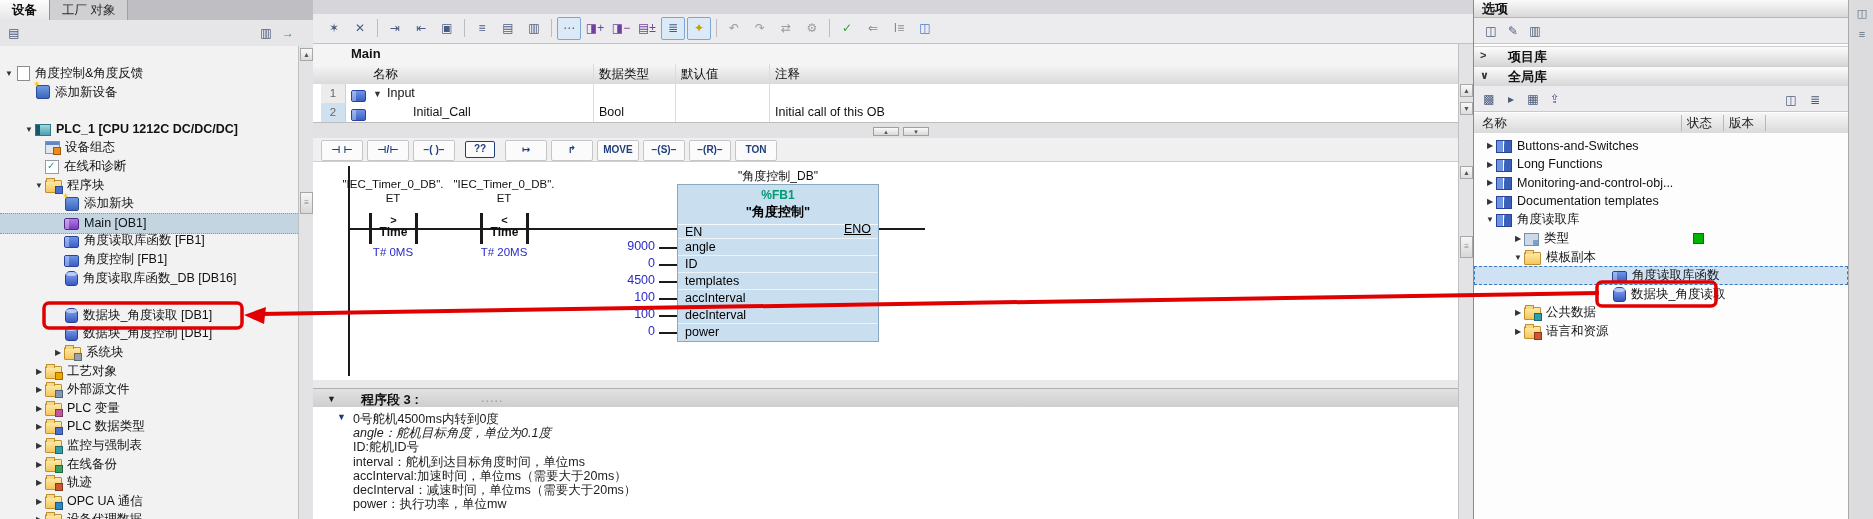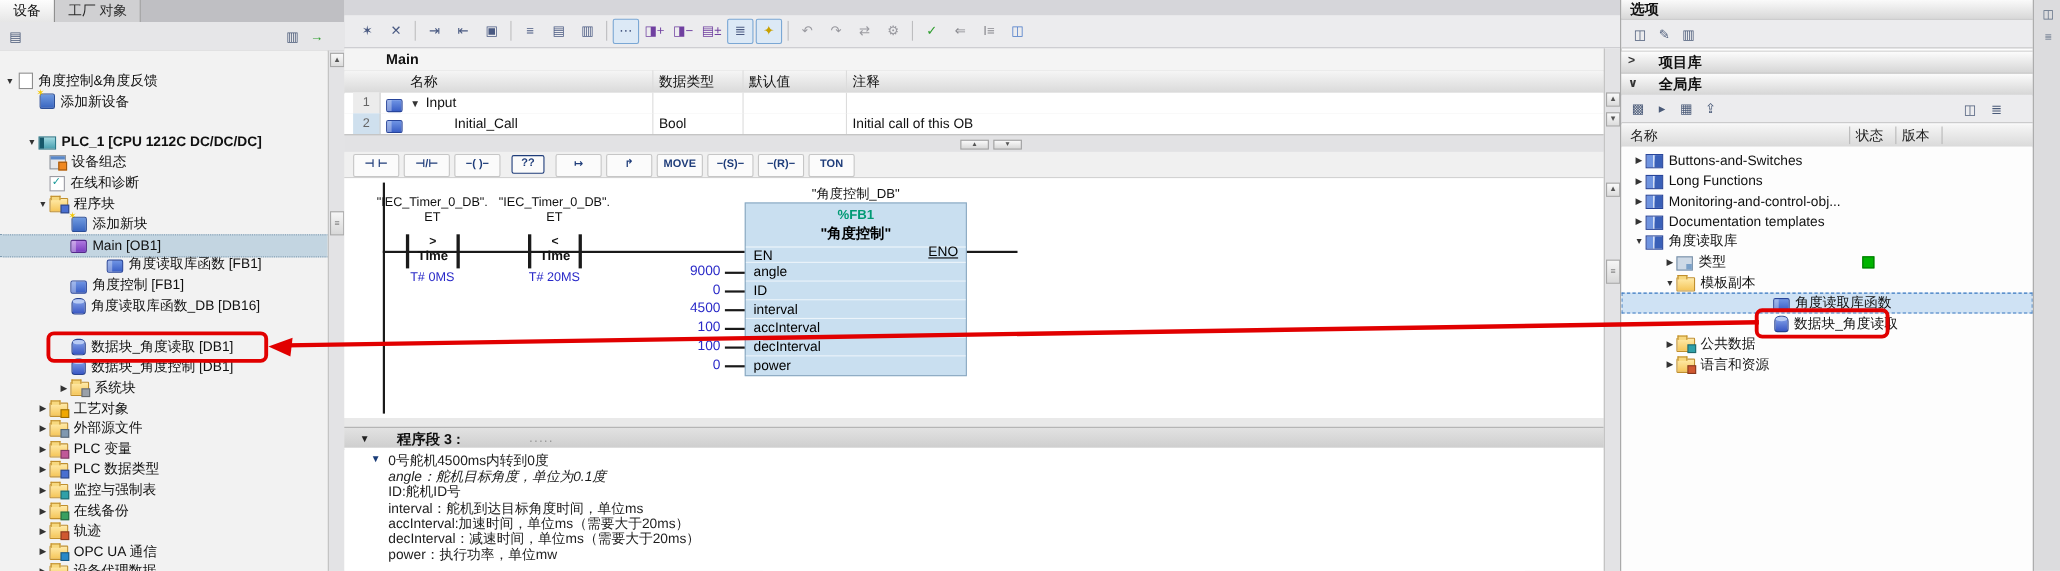--- a/index.html
+++ b/index.html
@@ -10,21 +10,21 @@
     -webkit-font-smoothing:antialiased;
   }
   .abs{position:absolute;}
   
   #left-panel{left:0;top:0;width:313px;height:519px;background:#f2f2f2;border-right:1px solid #8a8a8a;}
   #editor{left:313px;top:0;width:1160px;height:519px;background:#e9e9e9;}
   #right-panel{left:1473px;top:0;width:400px;height:519px;background:#fdfdfd;border-left:1px solid #8a8a8a;}
   
   .tabbar{left:0;top:0;width:313px;height:20px;background:#bfbfc3;}
   .tab{height:20px;line-height:20px;padding:0 12px;display:inline-block;font-size:12.5px;}
-  .tab.active{background:linear-gradient(#fdfdfd,#e6e6e6);font-weight:normal;border-right:1px solid #909090;}
+  .tab.active{background:linear-gradient(#fdfdfd,#e6e6e6);font-weight:bold;border-right:1px solid #909090;}
   .tab.inactive{background:#d0d0d2;color:#2a2a2a;border-right:1px solid #a0a0a0;}
   .lp-toolbar{left:0;top:20px;width:313px;height:26px;background:#e6e6e8;border-bottom:1px solid #bdbdbd;}
   .mini-ic{display:inline-block;width:18px;height:18px;line-height:18px;text-align:center;color:#4a5a78;font-size:12px;margin:3px 1px;border:1px solid transparent;border-radius:2px;background:transparent;}
   #left-tree{left:0;top:46px;width:298px;height:473px;background:#f2f2f2;overflow:hidden;}
   .trow{position:absolute;left:0;width:100%;height:19px;display:flex;align-items:center;white-space:nowrap;}
   .trow .exp{width:12px;font-size:8px;color:#333;text-align:center;flex:none;}
   .trow .lbl{margin-left:5px;color:#111;}
   .trow.sel{background:#c3d5e1;border-top:1px dotted #7f9bb0;border-bottom:1px dotted #7f9bb0;}
   .trow.rsel{background:#cfe2f4;outline:1px dashed #3a78c0;outline-offset:-1px;}
   .scrollcol{background:#e3e3e5;border-left:1px solid #c0c0c0;}
@@ -165,21 +165,21 @@
       <div class="trow" style="top: 148.2px;">
         <span class="exp" style="margin-left: 52px;"></span>
         <i class="ic ic-add"></i>
         <span class="lbl">添加新块</span>
       </div>
       <div class="trow sel" style="top: 166.8px;">
         <span class="exp" style="margin-left: 52px;"></span>
         <i class="ic ic-ob"></i>
         <span class="lbl">Main [OB1]</span>
       </div>
-      <div class="trow" style="top: 185.4px; padding-left: 33px;">
+      <div class="trow" style="top: 185.4px;">
         <span class="exp" style="margin-left: 52px;"></span>
         <i class="ic ic-fb"></i>
         <span class="lbl">角度读取库函数 [FB1]</span>
       </div>
       <div class="trow" style="top: 204px;">
         <span class="exp" style="margin-left: 52px;"></span>
         <i class="ic ic-fb"></i>
         <span class="lbl">角度控制 [FB1]</span>
       </div>
       <div class="trow" style="top: 222.6px;">
@@ -324,21 +324,21 @@
       <div class="fb-num">%FB1</div>
       <div class="fb-name">"角度控制"</div>
       <div class="pin" style="top:40px;">EN</div>
       <div class="pin" style="top:37px;left:auto;right:7px;text-decoration:underline;">ENO</div>
       <div id="fb-pins">
           <div class="pin-line" style="top: 53px;"></div>
           <div class="pin" style="top: 55px;">angle</div>
           <div class="pin-line" style="top: 70px;"></div>
           <div class="pin" style="top: 72px;">ID</div>
           <div class="pin-line" style="top: 87px;"></div>
-          <div class="pin" style="top: 89px;">interval</div>
+          <div class="pin" style="top: 89px;">templates</div>
           <div class="pin-line" style="top: 104px;"></div>
           <div class="pin" style="top: 106px;">accInterval</div>
           <div class="pin-line" style="top: 121px;"></div>
           <div class="pin" style="top: 123px;">decInterval</div>
           <div class="pin-line" style="top: 138px;"></div>
           <div class="pin" style="top: 140px;">power</div>
         </div>
     </div>
     <div id="pin-values">
         <div class="wire" style="left: 346px; top: 85px; width: 18px; height: 2px;"></div>

